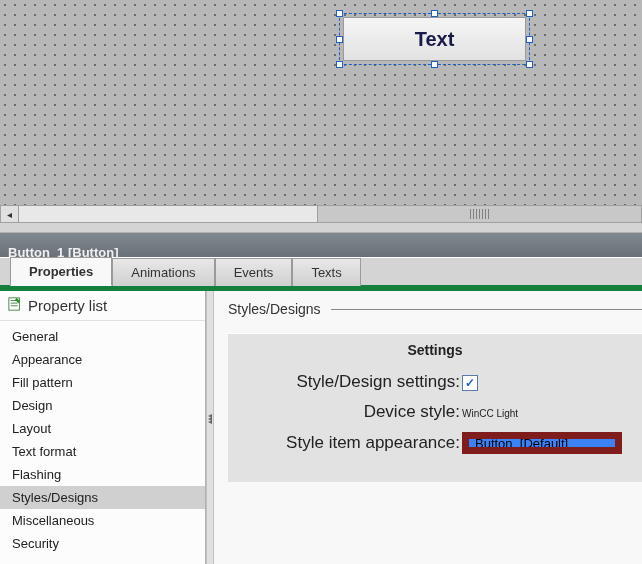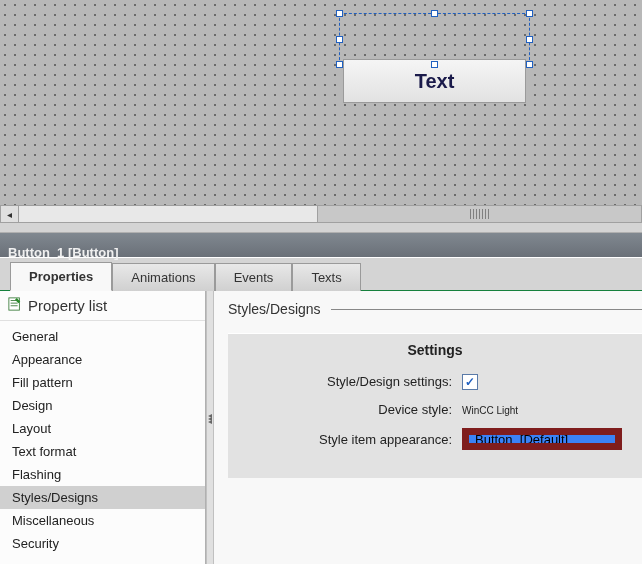--- a/index.html
+++ b/index.html
@@ -1,54 +1,54 @@
 <!DOCTYPE html>
 <html><head>
 <meta charset="utf-8">
 <style>
 * { box-sizing: border-box; margin: 0; padding: 0; font-family: "Segoe UI", Tahoma, sans-serif; }
 body { width: 642px; height: 564px; overflow: hidden; background: #d4d4d4; }
 
 .canvas-area { height: 205px; background: #b8b8b8; background-image: radial-gradient(circle, #6a6a6a 1px, transparent 1px); background-size: 10px 10px; padding: 1px 2px; position: relative; }
-.design-button { position: absolute; left: 343px; top: 17px; width: 183px; height: 44px; background: linear-gradient(#f5f5f5, #e2e2e2); border: 1px solid #9a9a9a; display: flex; align-items: center; justify-content: center; font-weight: bold; font-size: 20px; color: #1a1a4a; margin-top: 42px; }
+.design-button { position: absolute; left: 343px; top: 17px; width: 183px; height: 44px; background: linear-gradient(#f5f5f5, #e2e2e2); border: 1px solid #9a9a9a; display: flex; align-items: center; justify-content: center; font-weight: bold; font-size: 20px; color: #1a1a4a; }
 .sel-handle { position: absolute; width: 7px; height: 7px; border: 1px solid #2060c0; background: #fff; }
 .sel-box { position: absolute; border: 1px dashed #2060c0; pointer-events: none; }
 
 .hscroll { height: 18px; background: #e8e8e8; border: 1px solid #a0a0a0; display: flex; }
 .hscroll .btn { width: 18px; background: #e0e0e0; border-right: 1px solid #a0a0a0; display: flex; align-items: center; justify-content: center; font-size: 10px; color: #333; }
 .hscroll .track { flex: 1; position: relative; }
 .hscroll .thumb { position: absolute; left: 298px; top: 0; bottom: 0; right: 0; background: #c8c8c8; border-left: 1px solid #a0a0a0; display:flex; align-items:center; justify-content:center; }
 .grip { width: 20px; height: 10px; background: repeating-linear-gradient(90deg, #808080 0 1px, transparent 1px 3px); }
 
 .spacer { height: 9px; background: #d4d4d4; }
 
 .title-bar { height: 24px; background: linear-gradient(#808890, #6a7078); color: #f0f0f0; font-size: 13px; font-weight: bold; padding: 12px 8px; border-top: 1px solid #b0b0b0; }
 
-.tab-strip { height: 34px; background: #d4d4d4; border-top: 1px solid #fff; border-bottom: 1px solid #15803d; display: flex; align-items: flex-end; padding-left: 10px; gap: 0; }
+.tab-strip { height: 34px; background: #d4d4d4; border-top: 1px solid #fff; border-bottom: 6px solid #15803d; display: flex; align-items: flex-end; padding-left: 10px; gap: 0; }
 .tab { padding: 6px 18px; font-size: 13px; color: #333; border: 1px solid #9a9a9a; background: linear-gradient(#e8e8e8,#d0d0d0); border-bottom: none; position: relative; top: 1px; cursor: pointer; }
 .tab.active { background: #f8f8f8; font-weight: bold; border-bottom: 1px solid #f8f8f8; z-index: 2; }
 
 .content { display: flex; height: calc(564px - 205px - 18px - 9px - 24px - 34px); background: #f8f8f8; }
 .sidebar { width: 206px; border-right: 1px solid #b0b0b0; background: #fcfcfc; display:flex; flex-direction:column; }
 .sidebar-header { padding: 6px 8px; font-size: 15px; color: #333; display: flex; align-items: center; gap: 6px; border-bottom: 1px solid #e0e0e0; }
 .sidebar-header .icon svg { width: 14px; height: 14px; }
 .prop-list { overflow: auto; flex:1; padding: 4px 0; }
 .prop-item { padding: 4px 12px; font-size: 13px; color: #222; cursor: pointer; }
 .prop-item.selected { background: #d0d0d0; }
 
 .vsplitter { width: 8px; background: #e0e0e0; border-left:1px solid #c0c0c0; border-right:1px solid #c0c0c0; position: relative; cursor: col-resize; }
 .vsplitter .dots { position:absolute; top: 45%; left: 1px; font-size: 8px; line-height: 3px; color:#666; }
 
 .pane { flex: 1; padding: 10px 0 0 14px; overflow: hidden; }
 .pane-title-row { display:flex; align-items:center; gap:10px; font-size:14px; color:#333; margin-bottom:16px; }
 .pane-title-row .rule { flex:1; height:1px; background:#888; }
 .settings-group { border-top: 1px solid #fff; background: #e2e2e2; padding: 8px 14px 18px 14px; }
 .settings-title { font-weight: bold; font-size: 14px; color: #222; margin-bottom: 14px; text-align: center; }
 .form-row { display:flex; align-items:center; margin-bottom: 10px; }
-.form-row label { width: 220px; text-align: right; padding-right: 10px; font-size: 13px; color: #222; }
+.form-row label { width: 220px; text-align: right; padding-right: 2px; font-size: 17px; color: #222; }
 .form-row .field { flex: 1; }
 .checkbox { width: 16px; height: 16px; border: 1px solid #5a7aa8; background: #fff; display:inline-flex; align-items:center; justify-content:center; }
 .checkbox .mark { color: #2060c0; font-size: 12px; font-weight:bold; }
 .readout { font-size: 10px; color: #222; padding: 2px 0; }
 .text-input { width: 160px; height: 22px; border: 7px solid #7f1d1d; background: #3b82f6; font-size: 13px; padding: 0 6px; }
 </style>
 </head>
 <body>
 
 <div class="canvas-area">

